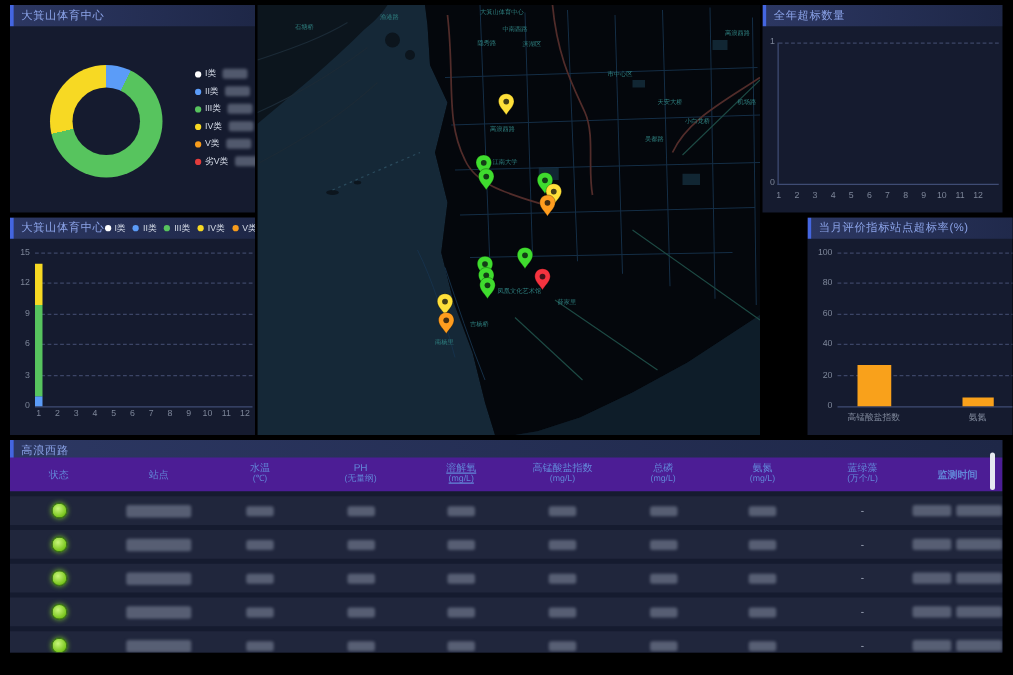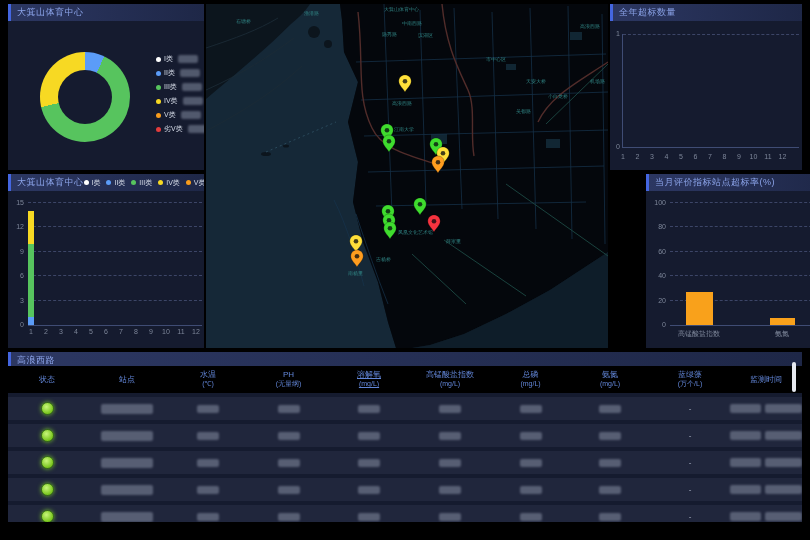--- a/index.html
+++ b/index.html
@@ -26,21 +26,21 @@
   .plot{position:absolute;border-bottom:1px solid #3f4c74;}
   .gridline{position:absolute;left:0;right:0;height:0;border-top:1px dashed #49547a;opacity:.75;}
   .ylab,.xlab{position:absolute;font-size:7px;color:#7d8699;}
   .ylab{text-align:right;}
   .xlab{text-align:center;}
   .bar-seg{position:absolute;}
   
   #map-wrap{position:absolute;left:206px;top:4px;width:402px;height:344px;background:#0c151d;}
   #map-wrap svg{display:block;}
   
-  .thead{position:absolute;left:0;right:0;background:#000000;display:flex;align-items:center;}
+  .thead{position:absolute;left:0;right:0;background:#4c1d95;display:flex;align-items:center;}
   .th{box-sizing:border-box;text-align:center;color:#6286d8;line-height:1.25;}
   .th .l1{font-size:8px;}
   .th .l2{font-size:7px;}
   .trow{position:absolute;left:0;background:#20263c;display:flex;align-items:center;}
   .td{box-sizing:border-box;display:flex;align-items:center;justify-content:center;font-size:8px;color:#aab2c4;}
   .status-dot{width:11px;height:11px;border-radius:50%;
     background:radial-gradient(circle at 40% 35%,#c8f67a,#7ec823 65%,#5a9a14);
     border:1px solid #3e7a14;box-shadow:0 0 4px rgba(134,217,46,.8);}
   .scroll-thumb{position:absolute;width:4px;height:30px;background:#e6e9f0;border-radius:2px;}
 </style>
@@ -375,21 +375,21 @@
           <div class="l2">(mg/L)</div>
         </div>
         <div class="th" style="width: 80px;">
           <div class="l1">氨氮</div>
           <div class="l2">(mg/L)</div>
         </div>
         <div class="th" style="width: 80px;">
           <div class="l1">蓝绿藻</div>
           <div class="l2">(万个/L)</div>
         </div>
-        <div class="th" style="width: 72px;">
+        <div class="th" style="width: 72px; font-weight: bold;">
           <div class="l1">监测时间</div>
         </div>
       </div>
     <div id="table-body">
         <div class="trow" style="top: 45px; width: 794px; height: 23px;">
           <div class="td" style="width: 78px;">
             <span class="status-dot"></span>
           </div>
           <div class="td" style="width: 82px;">
             <span class="redact" style="width: 52px; height: 10px;"></span>

